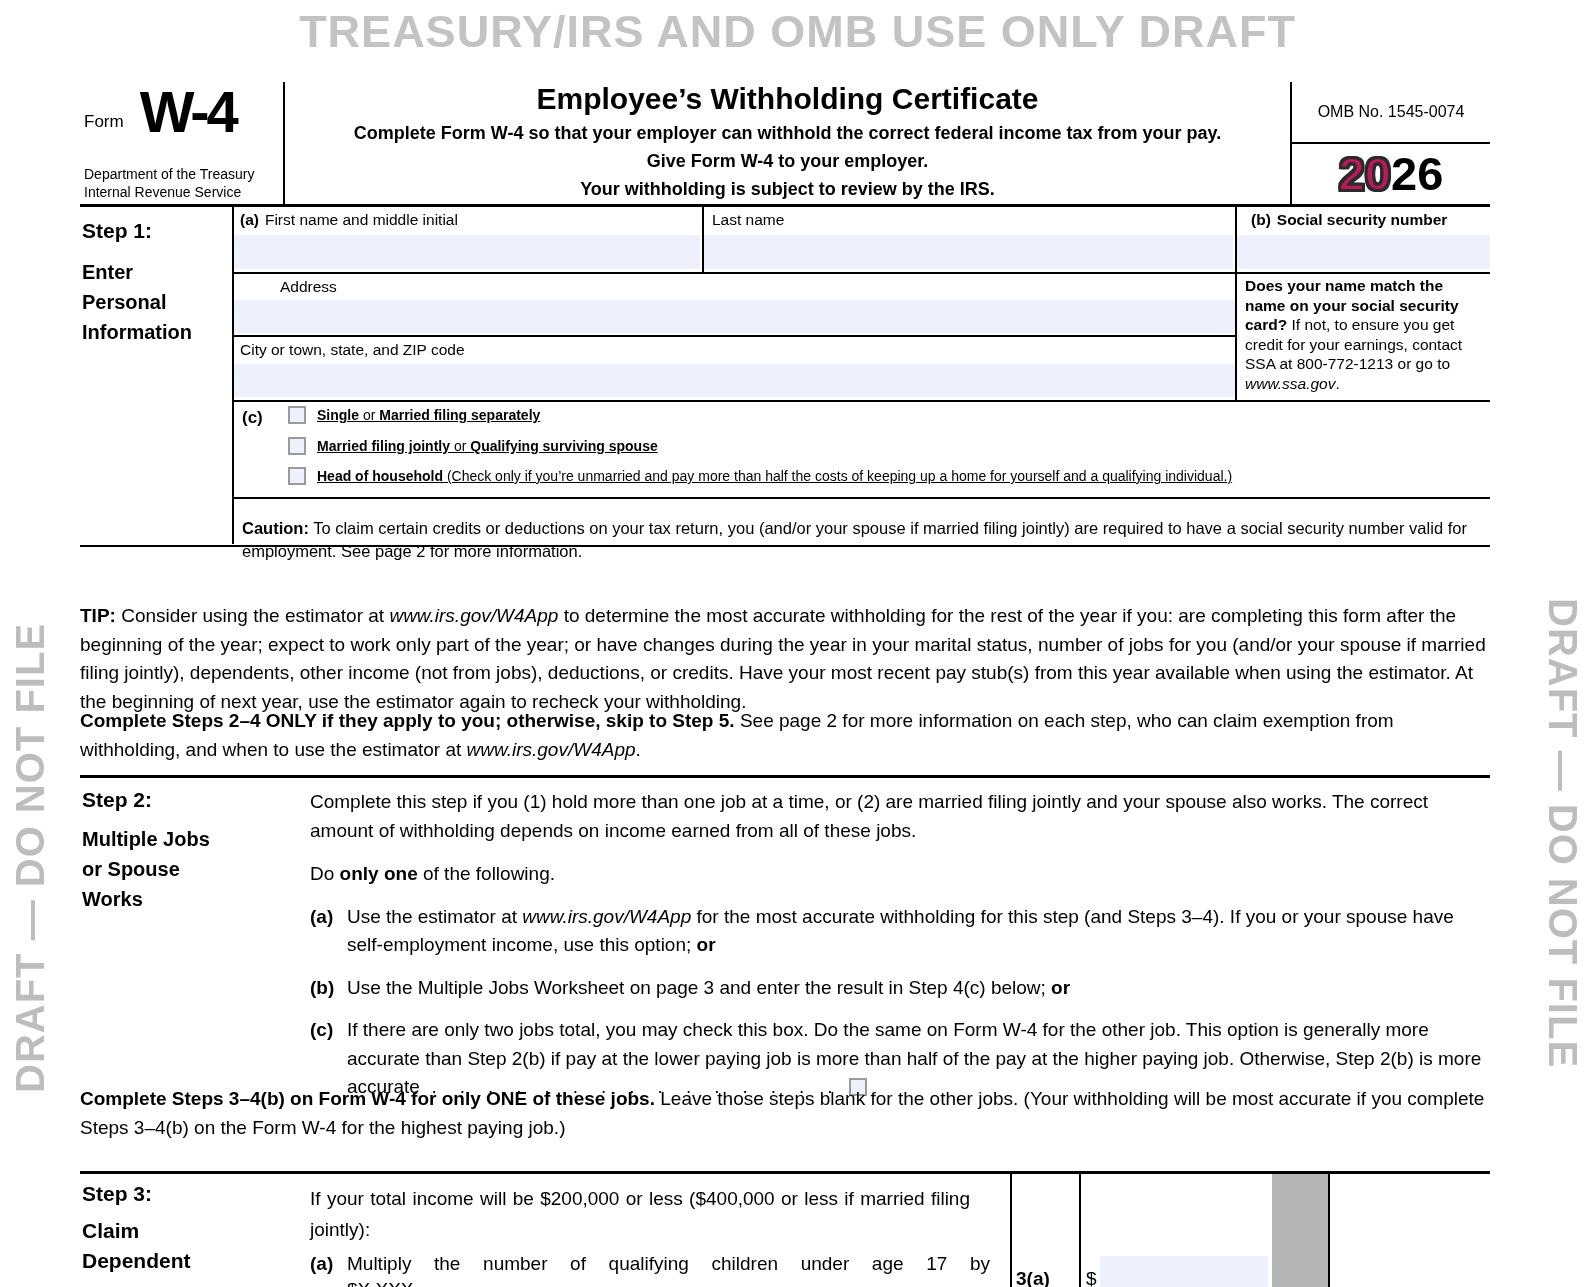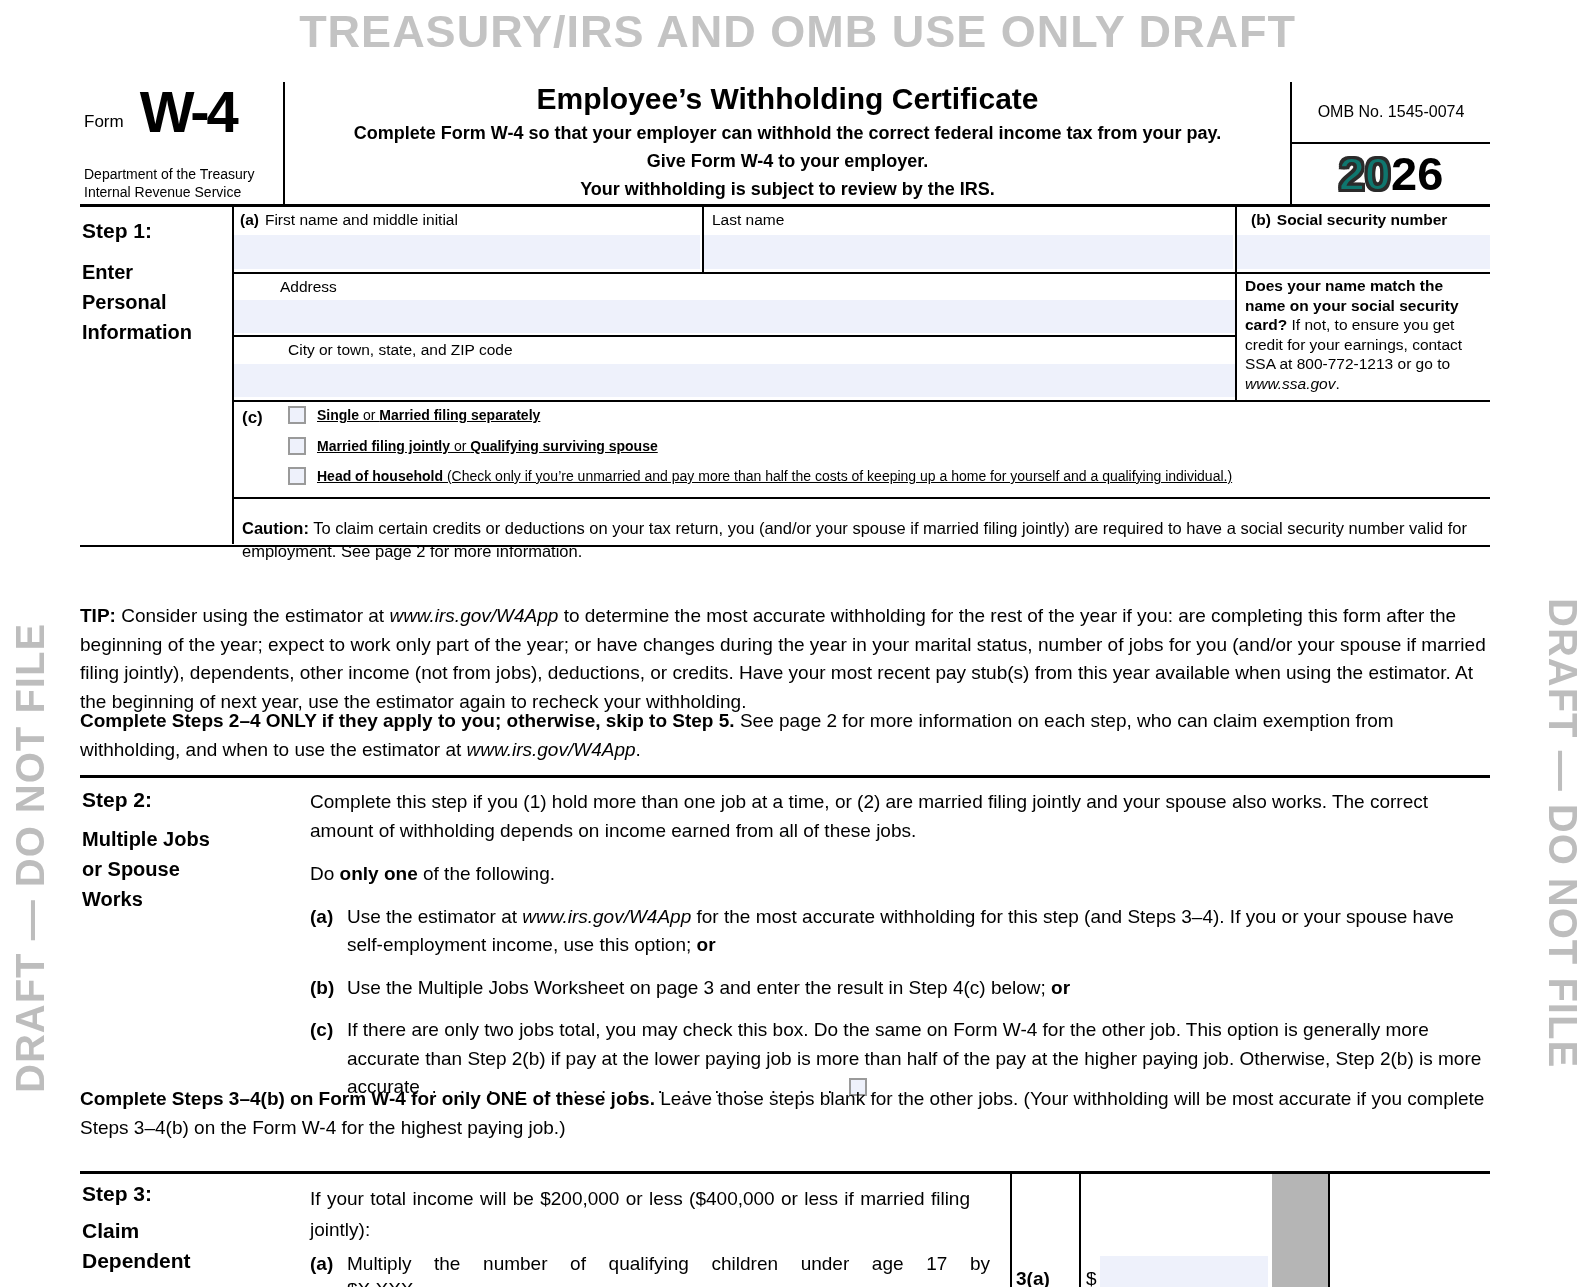--- a/index.html
+++ b/index.html
@@ -20,21 +20,21 @@
   .form-word{font-size:17px;padding-bottom:6px;}
   .form-num{font-size:58px;font-weight:900;letter-spacing:-3px;line-height:52px;}
   .dept{position:absolute;left:4px;bottom:3px;font-size:14px;line-height:18px;}
   .h-center{position:absolute;left:207px;right:202px;top:0;height:100%;text-align:center;}
   .h-title{font-size:30px;font-weight:bold;margin-top:0px;}
   .h-sub{font-size:18px;font-weight:bold;margin-top:7px;}
   .h-right{position:absolute;right:0;top:0;width:200px;height:100%;border-left:2px solid #000;box-sizing:border-box;}
   .omb{display:flex;align-items:center;justify-content:center;height:62px;border-bottom:2px solid #000;
        box-sizing:border-box;font-size:16px;}
   .year{display:flex;align-items:center;justify-content:center;height:58px;font-size:47px;font-weight:bold;}
-  .year-outline{color:#0f766e;-webkit-text-stroke:2px #2b2b2b;
+  .year-outline{color:#be185d;-webkit-text-stroke:2px #2b2b2b;
     text-shadow:-2px -2px 0 #2b2b2b,2px -2px 0 #2b2b2b,-2px 2px 0 #2b2b2b,2px 2px 0 #2b2b2b,
                 -2px 0 0 #2b2b2b,2px 0 0 #2b2b2b,0 -2px 0 #2b2b2b,0 2px 0 #2b2b2b;}
   
   .step1{position:absolute;left:80px;top:207px;width:1410px;height:340px;border-bottom:2.5px solid #000;box-sizing:border-box;}
   .step-title{font-size:21px;font-weight:bold;}
   .step-sub{font-size:20px;font-weight:bold;line-height:30px;}
   .s1-label{position:absolute;left:2px;top:12px;width:148px;}
   .s1-label .step-sub{margin-top:14px;}
   .cell-label{font-size:15.5px;}
   .cell-label b{margin-right:6px;}
@@ -138,21 +138,21 @@
 
     <div style="position:absolute;left:154px;top:67px;width:1001px;height:61px;">
       <div class="cell-label" style="padding:4px 6px;margin-left:40px;"><span>Address</span></div>
       <div class="field" style="left:0;top:26px;width:1001px;height:33px;"></div>
     </div>
 
     <div class="notebox">
       <b>Does your name match the name on your social security card?</b><span> If not, to ensure you get credit for your earnings, contact SSA at 800-772-1213 or go to </span><span class="it">www.ssa.gov</span><span>.</span>
     </div>
 
-    <div style="position:absolute;left:154px;top:130px;width:1001px;height:63px;padding-left:48px;">
+    <div style="position:absolute;left:154px;top:130px;width:1001px;height:63px;">
       <div class="cell-label" style="padding:4px 6px;"><span>City or town, state, and ZIP code</span></div>
       <div class="field" style="left:0;top:27px;width:1001px;height:33px;"></div>
     </div>
 
     <div style="position:absolute;left:154px;top:193px;width:1254px;height:97px;">
       <b style="position:absolute;left:8px;top:8px;font-size:17px;">(c)</b>
       <div class="opt" style="top:6px;">
         <div class="cb"></div>
         <div><b>Single</b><span> or </span><b>Married filing separately</b></div>
       </div>

